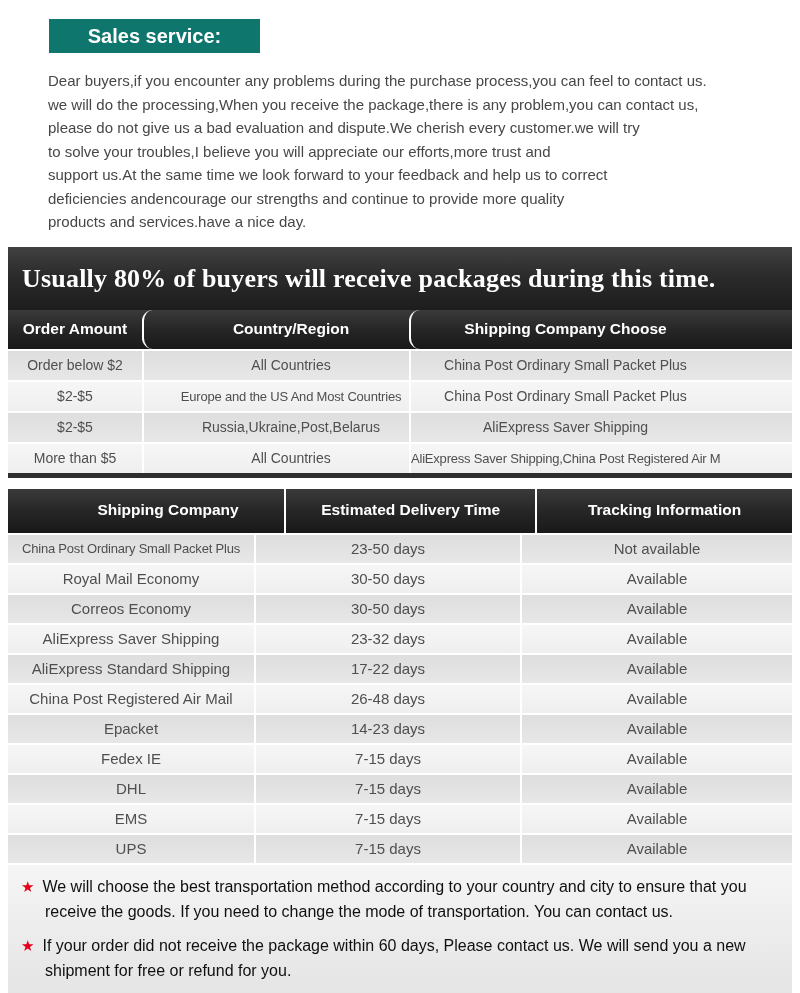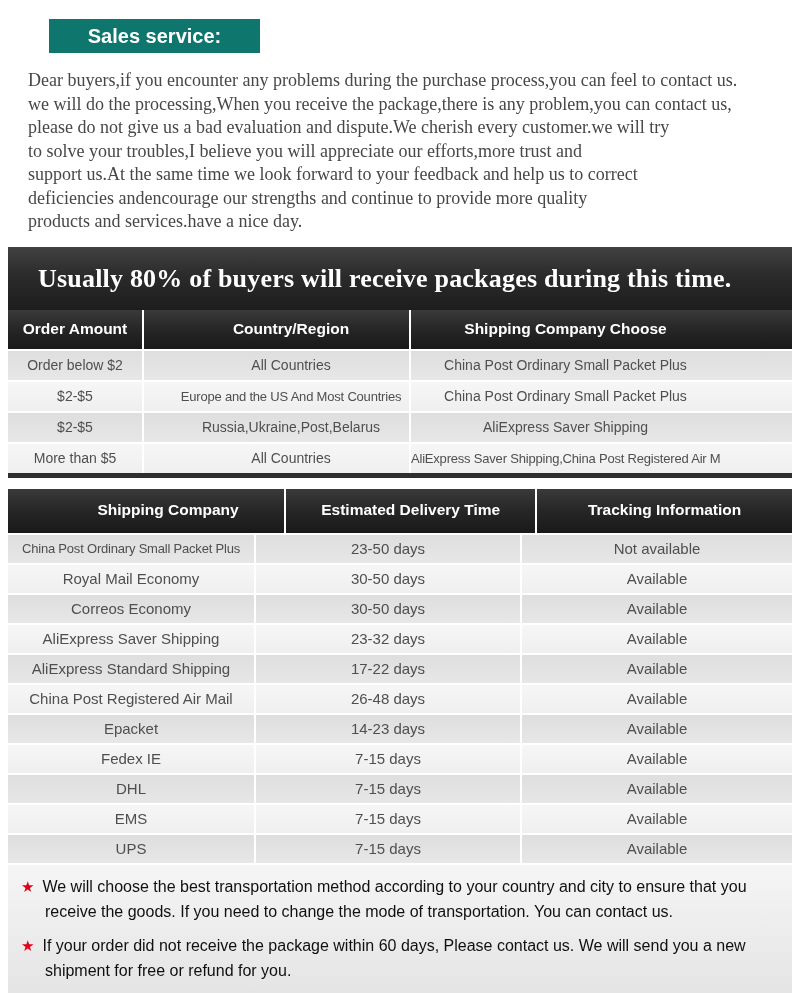--- a/index.html
+++ b/index.html
@@ -18,57 +18,56 @@
     width: 211px;
     height: 34px;
     background: #0f766e;
     color: #ffffff;
     font-size: 20px;
     font-weight: bold;
     text-align: center;
     line-height: 34px;
   }
   .sales-text {
-    margin: 16px 30px 0 28px;
-    font-size: 18px;
+    margin: 16px 30px 0 48px;
+    font-size: 15px;
     line-height: 23.5px;
     color: #474747;
-    font-family: Liberation Serif, serif;
   }
 
   
   .container { margin: 13px 8px 0 8px; width: 784px; }
   .banner {
     height: 63px;
     background: linear-gradient(180deg, #414141 0%, #2b2b2b 45%, #1d1d1d 100%);
     color: #ffffff;
     font-family: "Liberation Serif", serif;
     font-weight: bold;
     font-size: 26px;
     line-height: 63px;
-    padding-left: 30px;
+    padding-left: 14px;
     letter-spacing: 0.2px;
   }
   .thead {
     display: flex;
     background: linear-gradient(180deg, #3a3a3a 0%, #262626 50%, #191919 100%);
     color: #ffffff;
     font-weight: bold;
     font-size: 15.5px;
   }
   .thead .cell + .cell { border-left: 2px solid #ffffff; }
   .cell { text-align: center; overflow: hidden; white-space: nowrap; }
   .trow { display: flex; border-top: 2px solid #ffffff; color: #4f4f4f; }
   .trow .cell + .cell { border-left: 2px solid #ffffff; text-align: center; }
   .row-odd  { background: linear-gradient(180deg, #dedede 0%, #e7e7e7 100%); }
   .row-even { background: linear-gradient(180deg, #f6f6f6 0%, #efefef 100%); }
 
   
   .t1 .thead { height: 39px; }
-  .t1 .thead .cell { line-height: 37px; }
+  .t1 .thead .cell { line-height: 37px; border-radius: 11px; }
   .t1 .trow { height: 31px; font-size: 14px; }
   .t1 .trow .cell { line-height: 29px; }
   .t1 .c1 { width: 134px; }
   .t1 .c2 { width: 267px; padding-left: 29px; }
   .t1 .c3 { width: 311px; }
   .t1 .bottom-bar { height: 5px; background: #2e2e2e; }
 
   
   .t2 { margin-top: 11px; }
   .t2 .thead { height: 44px; padding-left: 44px; }

